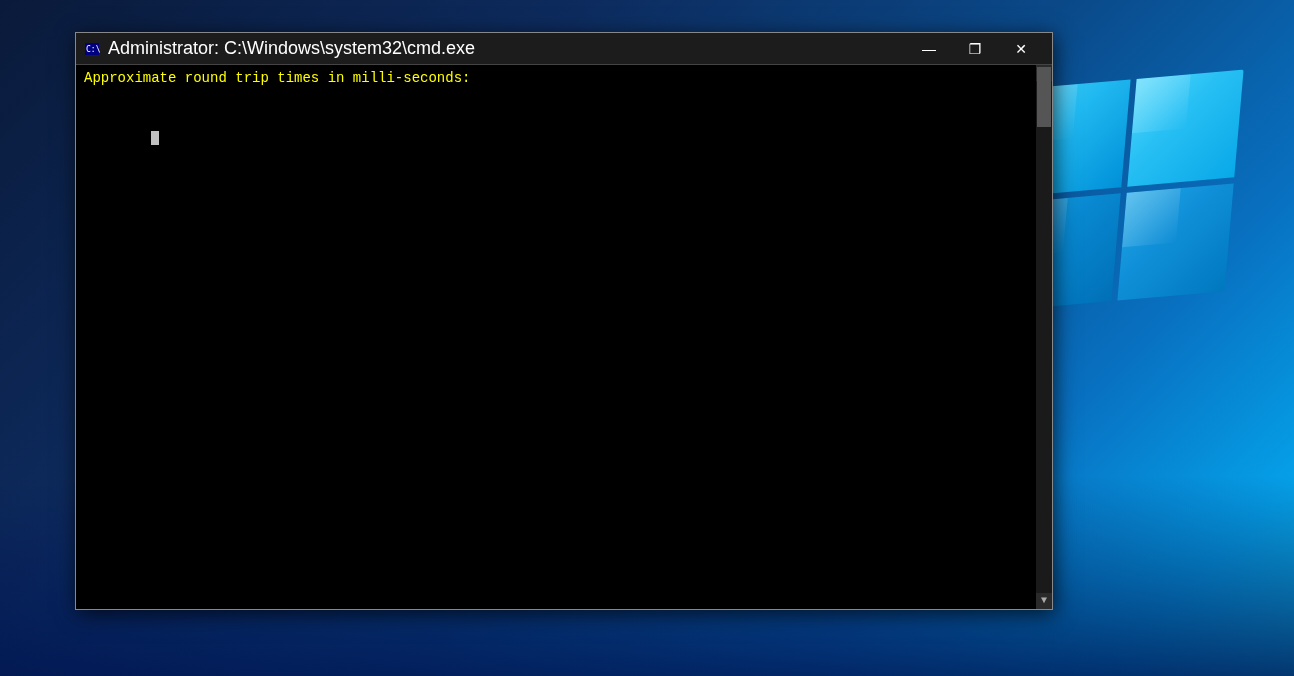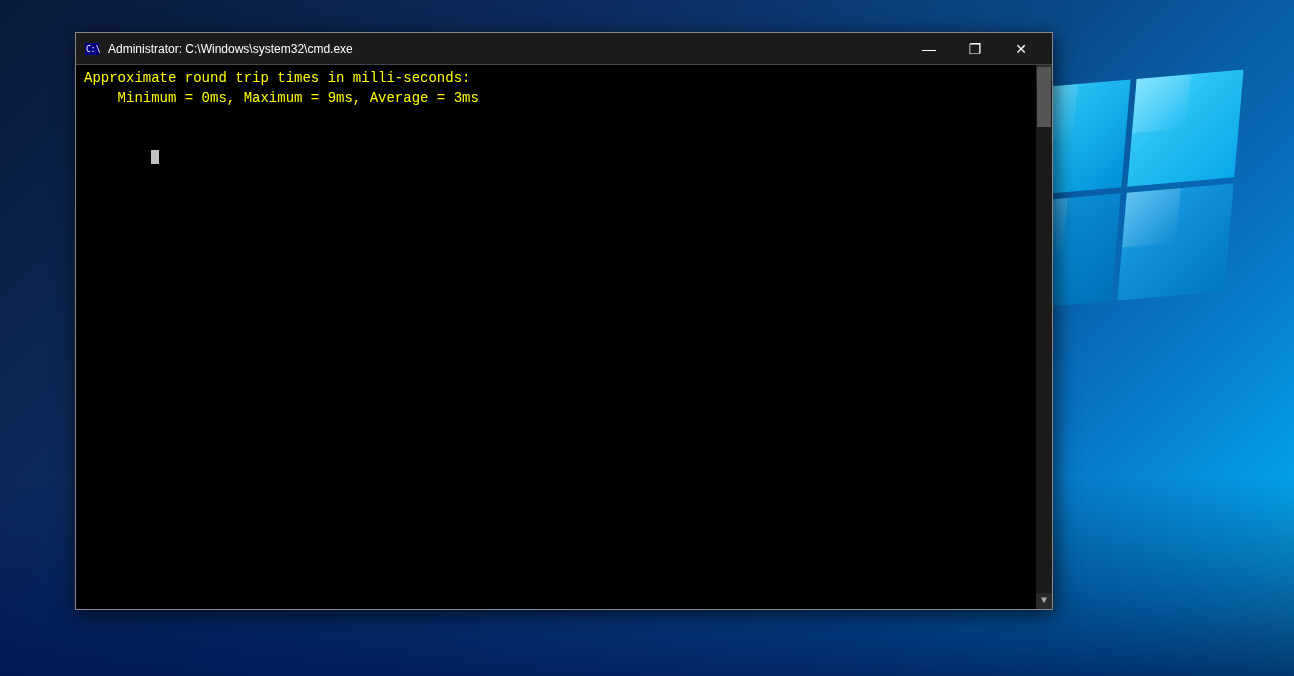--- a/index.html
+++ b/index.html
@@ -98,21 +98,21 @@
     .title-bar-icon {
       width: 16px;
       height: 16px;
       margin-right: 8px;
       flex-shrink: 0;
     }
 
     .title-bar-text {
       flex: 1;
       color: #fff;
-      font-size: 12px;
+      font-size: 18px;
       font-family: 'Segoe UI', sans-serif;
       white-space: nowrap;
       overflow: hidden;
     }
 
     .title-bar-controls {
       display: flex;
       gap: 0;
       margin-left: auto;
     }
@@ -272,21 +272,20 @@
       <button class="tb-btn">—</button>
       <button class="tb-btn">❐</button>
       <button class="tb-btn close">✕</button>
     </div>
   </div>
 
   <div class="terminal-content">
 
     <div class="terminal-inner">
       <div class="terminal-line line-yellow">Approximate round trip times in milli-seconds:</div>
-      <div class="terminal-line line-yellow">    Minimum = 0ms, Maximum = 9ms, Average = 3ms</div>
       <div class="terminal-line">&nbsp;</div>
       <div class="terminal-line line-prompt">
         <span class="cursor"></span>
       </div>
     </div>
 
     <div class="scrollbar-track">
       <div class="scrollbar-arrow scrollbar-arrow-up">
         <span>▲</span>
       </div>

